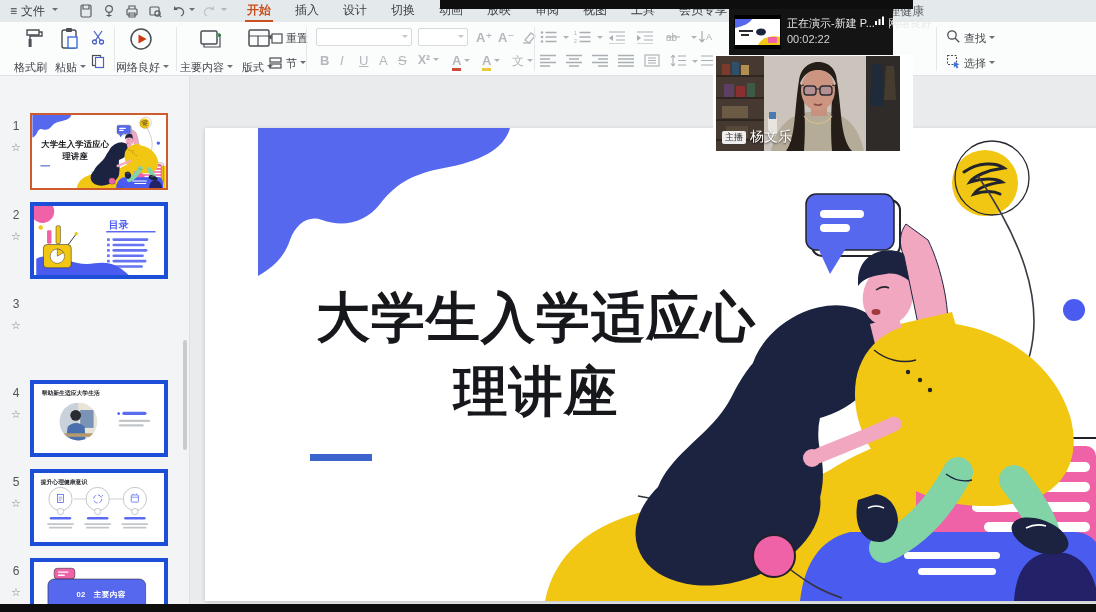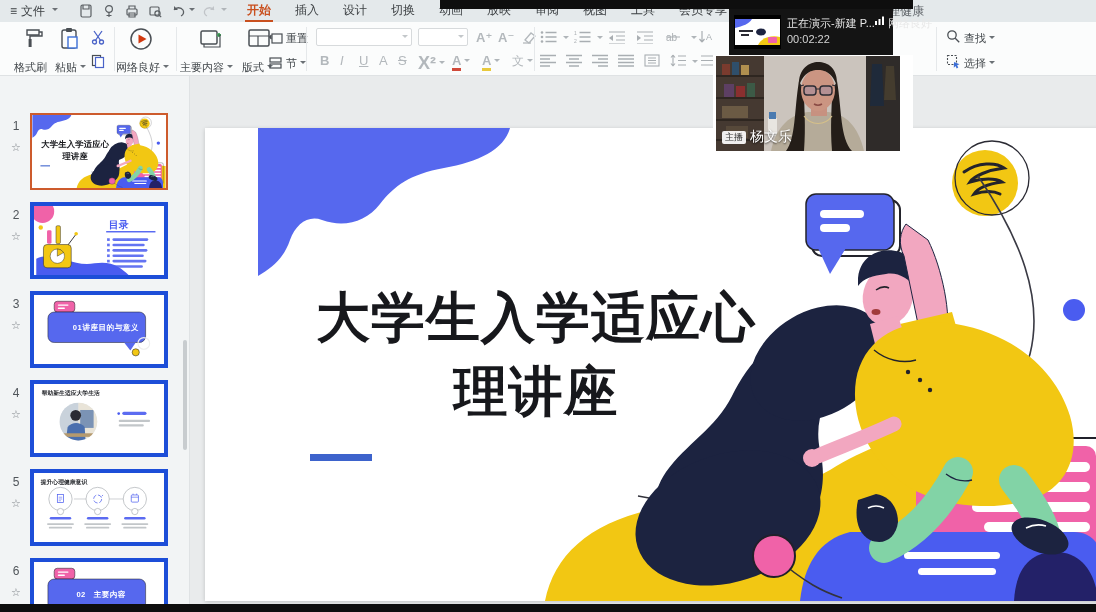--- a/index.html
+++ b/index.html
@@ -223,21 +223,21 @@
     <div class="txtbtn" style="left:498px;top:8px">A⁻</div>
     <svg class="ric" style="left:520px;top:9px" width="16" height="14" viewBox="0 0 16 14">
         <path d="M5 9l6-7 4 3-6 7z" fill="none" stroke="#b3b8bc" stroke-width="1.3"></path>
         <path d="M3 12h8" stroke="#b3b8bc" stroke-width="1.3"></path>
       </svg>
     <div class="txtbtn" style="left:320px;top:31px">B</div>
     <div class="txtbtn" style="left:340px;top:31px;font-style:italic;font-weight:400">I</div>
     <div class="txtbtn" style="left:359px;top:31px;text-decoration:underline;font-weight:400">U</div>
     <div class="txtbtn" style="left:379px;top:31px;font-weight:400">A</div>
     <div class="txtbtn" style="left:398px;top:31px;text-decoration:line-through;font-weight:400">S</div>
-    <div class="txtbtn" style="left:418px;top:31px;font-weight:700;font-size:18px"><span>X²</span><span class="caret lite"></span></div>
+    <div class="txtbtn" style="left:418px;top:31px;font-weight:700;font-size:12px"><span>X²</span><span class="caret lite"></span></div>
     <div class="txtbtn" style="left:452px;top:31px"><span style="border-bottom:3px solid #d04a3a">A</span><span class="caret lite"></span></div>
     <div class="txtbtn" style="left:482px;top:31px"><span style="border-bottom:3px solid #e8c93c">A</span><span class="caret lite"></span></div>
     <div class="txtbtn" style="left:512px;top:31px;font-weight:400;font-size:12px"><span>文</span><span class="caret lite"></span></div>
     <div class="rsep" style="left:534px"></div>
 
     <svg class="ric" style="left:540px;top:8px" width="18" height="14" viewBox="0 0 18 14">
         <circle cx="2" cy="2.5" r="1.3" fill="#a9aeb2"></circle>
         <circle cx="2" cy="7" r="1.3" fill="#a9aeb2"></circle>
         <circle cx="2" cy="11.5" r="1.3" fill="#a9aeb2"></circle>
         <path d="M5.5 2.5h11M5.5 7h11M5.5 11.5h11" stroke="#a9aeb2" stroke-width="1.3"></path>
@@ -437,34 +437,20 @@
           <rect x="158" y="132" width="6" height="6"></rect>
             <rect x="170" y="132" width="68" height="6" rx="3"></rect>
         </g>
       </svg>
     </div>
 
     <div class="gutter" style="top:221px">
       <div class="gnum">3</div>
       <div class="gstar">☆</div>
     </div>
-    <div class="thumbcard" style="top:215px">
-      <svg viewBox="0 0 280 154">
-        <rect x="40" y="14" width="46" height="24" rx="7" fill="var(--hot_pink)" stroke="#23232b" stroke-width="1.2"></rect>
-        <rect class="fW" x="48" y="21" width="24" height="3" rx="1.5"></rect>
-          <rect class="fW" x="48" y="28" width="16" height="3" rx="1.5"></rect>
-        <rect x="34" y="46" width="218" height="68" rx="14" fill="none" stroke="#fff" stroke-width="4"></rect>
-        <rect class="fB" x="26" y="38" width="218" height="68" rx="14" stroke="#23232b" stroke-width="1.2"></rect>
-        <path class="fB" d="M196,106 L210,124 L222,106 Z"></path>
-        <circle cx="240" cy="108" r="13" fill="none" stroke="#eee" stroke-width="2.5"></circle>
-        <circle class="fY" cx="222" cy="128" r="8" stroke="#23232b" stroke-width="1.2"></circle>
-        <text class="thumbBubbleText" x="92" y="78" text-anchor="middle">01</text>
-        <text class="thumbBubbleText" x="166" y="78" text-anchor="middle">讲座目的与意义</text>
-      </svg>
-    </div>
 
     <div class="gutter" style="top:310px">
       <div class="gnum">4</div>
       <div class="gstar">☆</div>
     </div>
     <div class="thumbcard" style="top:304px">
       <svg viewBox="0 0 280 154">
         <text class="thumbTitle" x="12" y="24">帮助新生适应大学生活</text>
         <clipPath id="photoClip">
             <circle cx="94" cy="84" r="42"></circle>

